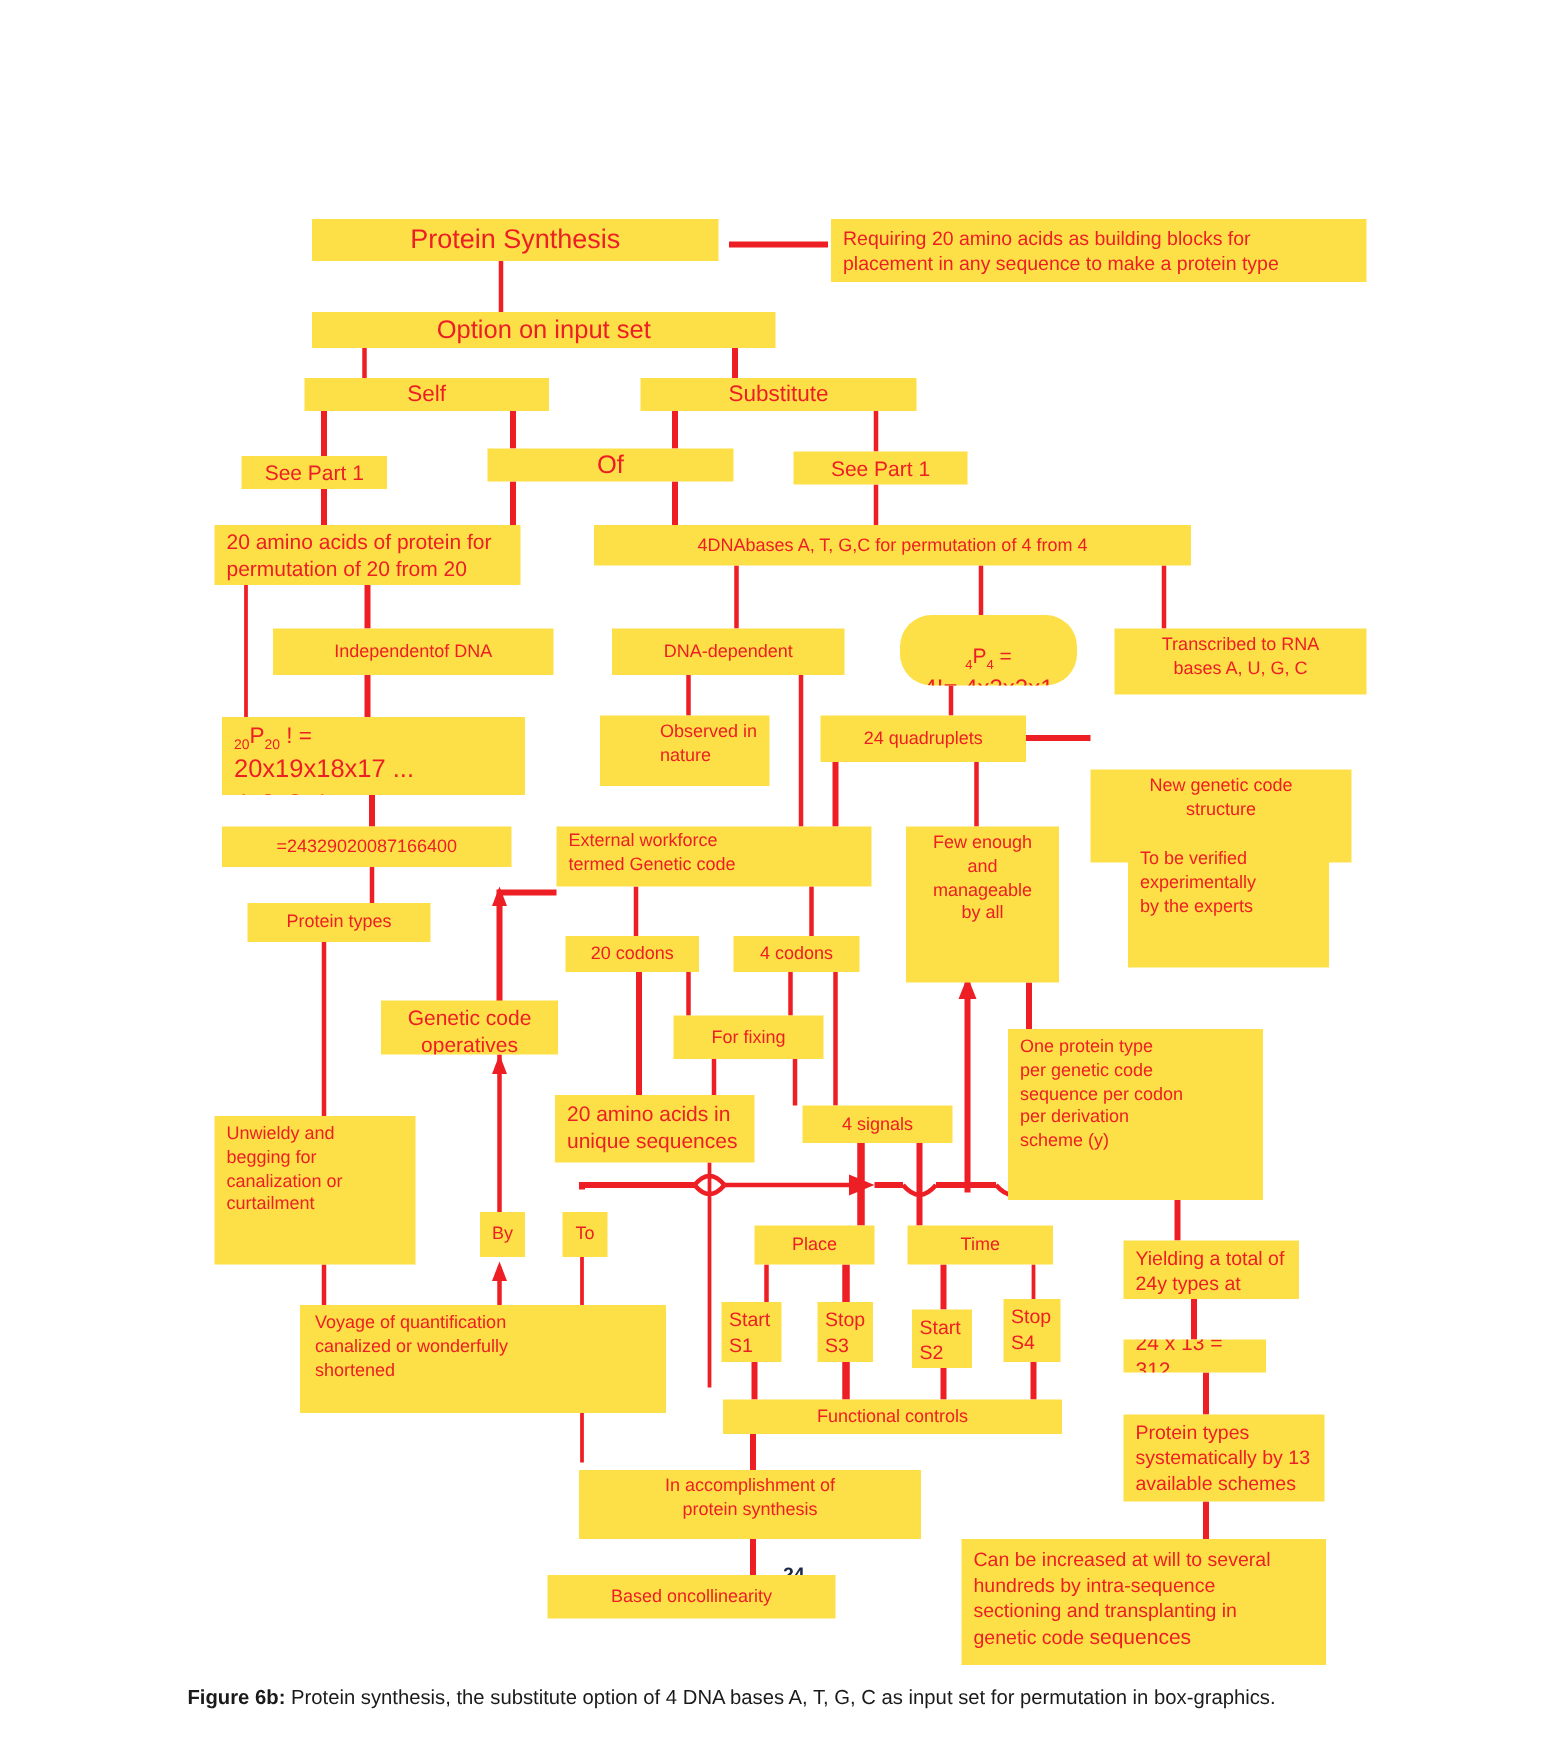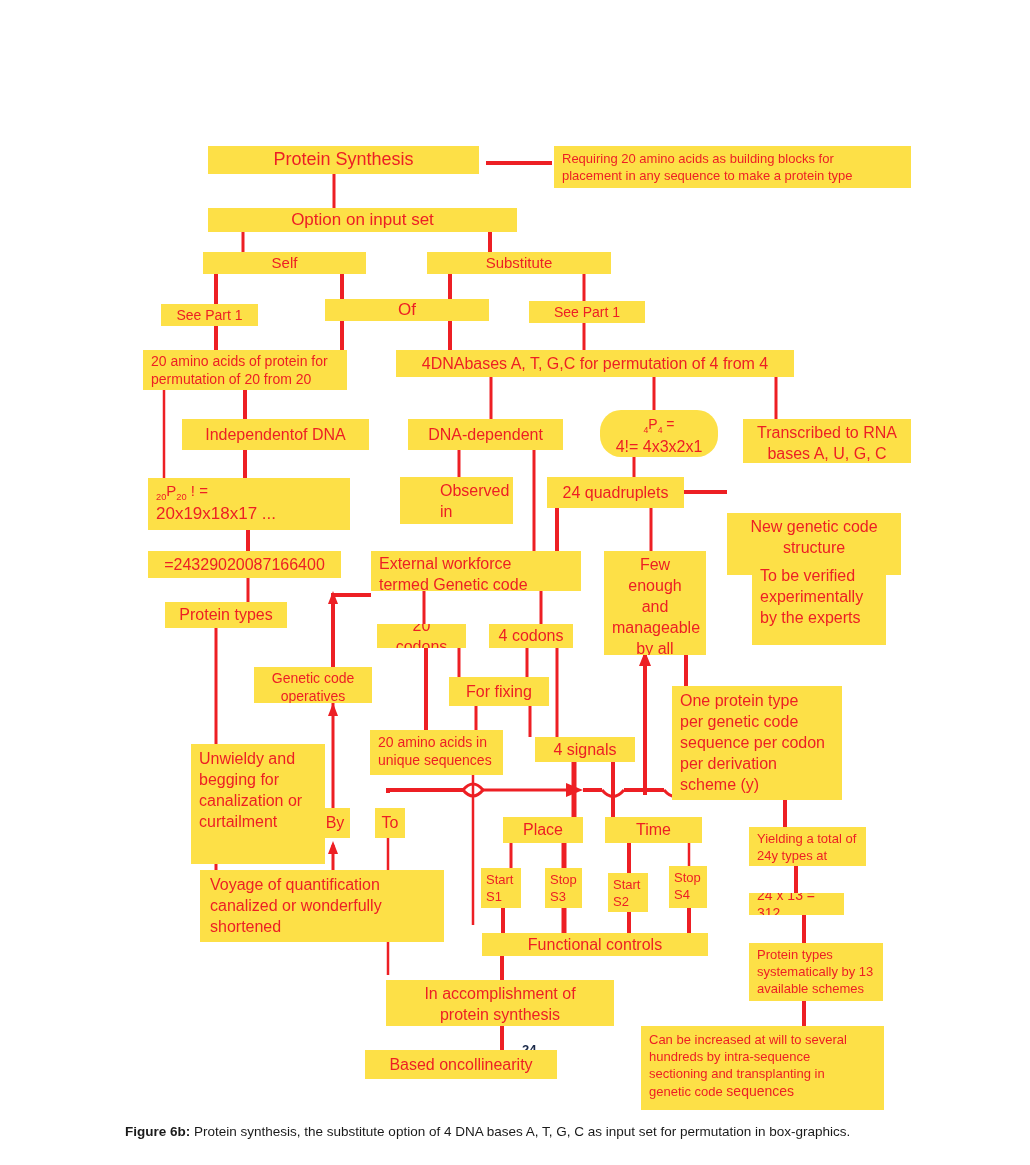--- a/index.html
+++ b/index.html
@@ -19,21 +19,21 @@
     padding:3px 8px;
     line-height:1.32;
     overflow:hidden;
     z-index:5;
   }
   .c{text-align:center;}
   .l{text-align:left;}
   .mid{display:flex;align-items:center;justify-content:center;}
   .fs18{font-size:18px;}
   .fs17{font-size:17px;}
-  .fs16{font-size:16px;}
+  .fs16{font-size:12px;}
   .fs15{font-size:15px;}
   .fs14{font-size:14px;}
   .fs13{font-size:13px;}
   sub{font-size:.62em;}
   .ghost{
     position:absolute; color:#1b2a4a; font-size:13px;
     font-weight:bold; z-index:4;
   }
   .caption{
     position:absolute; left:125px; top:1124px; width:800px;
@@ -223,21 +223,21 @@
   </div>
 
   <div class="box c mid fs16" style="left:182px; top:419px; width:187px; height:31px;">
     <span>Independentof DNA</span>
   </div>
 
   <div class="box c mid fs16" style="left:408px; top:419px; width:155px; height:31px;">
     <span>DNA-dependent</span>
   </div>
 
-  <div class="box c fs15" style="left:600px; top:410px; width:118px; height:47px; padding-top:5px;border-radius:21px;">
+  <div class="box c fs15" style="left:600px; top:410px; width:118px; height:47px; padding-top:18px;border-radius:21px;">
     <div style="font-size:14px;">
       <sub>4</sub><span>P</span><sub>4</sub><span> =</span>
     </div>
     <div style="font-size:16px;">4!= 4x3x2x1</div>
   </div>
 
   <div class="box c fs16" style="left:743px; top:419px; width:168px; height:44px; padding-top:3px;">
     <div>Transcribed to RNA</div>
     <div>bases A, U, G, C</div>
   </div>
@@ -316,21 +316,21 @@
 
   <div class="box l fs14" style="left:370px; top:730px; width:133px; height:45px; padding-top:3px;">
     <div>20 amino acids in</div>
     <div>unique sequences</div>
   </div>
 
   <div class="box c mid fs16" style="left:535px; top:737px; width:100px; height:25px;">
     <span>4 signals</span>
   </div>
 
-  <div class="box l fs16" style="left:143px; top:744px; width:134px; height:120px; padding-top:4px;margin-left:48px;">
+  <div class="box l fs16" style="left:143px; top:744px; width:134px; height:99px; padding-top:4px;">
     <div>Unwieldy and</div>
     <div>begging for</div>
     <div>canalization or</div>
     <div>curtailment</div>
   </div>
 
   <div class="box c mid fs16" style="left:320px; top:808px; width:30px; height:30px;">
     <span>By</span>
   </div>
 

